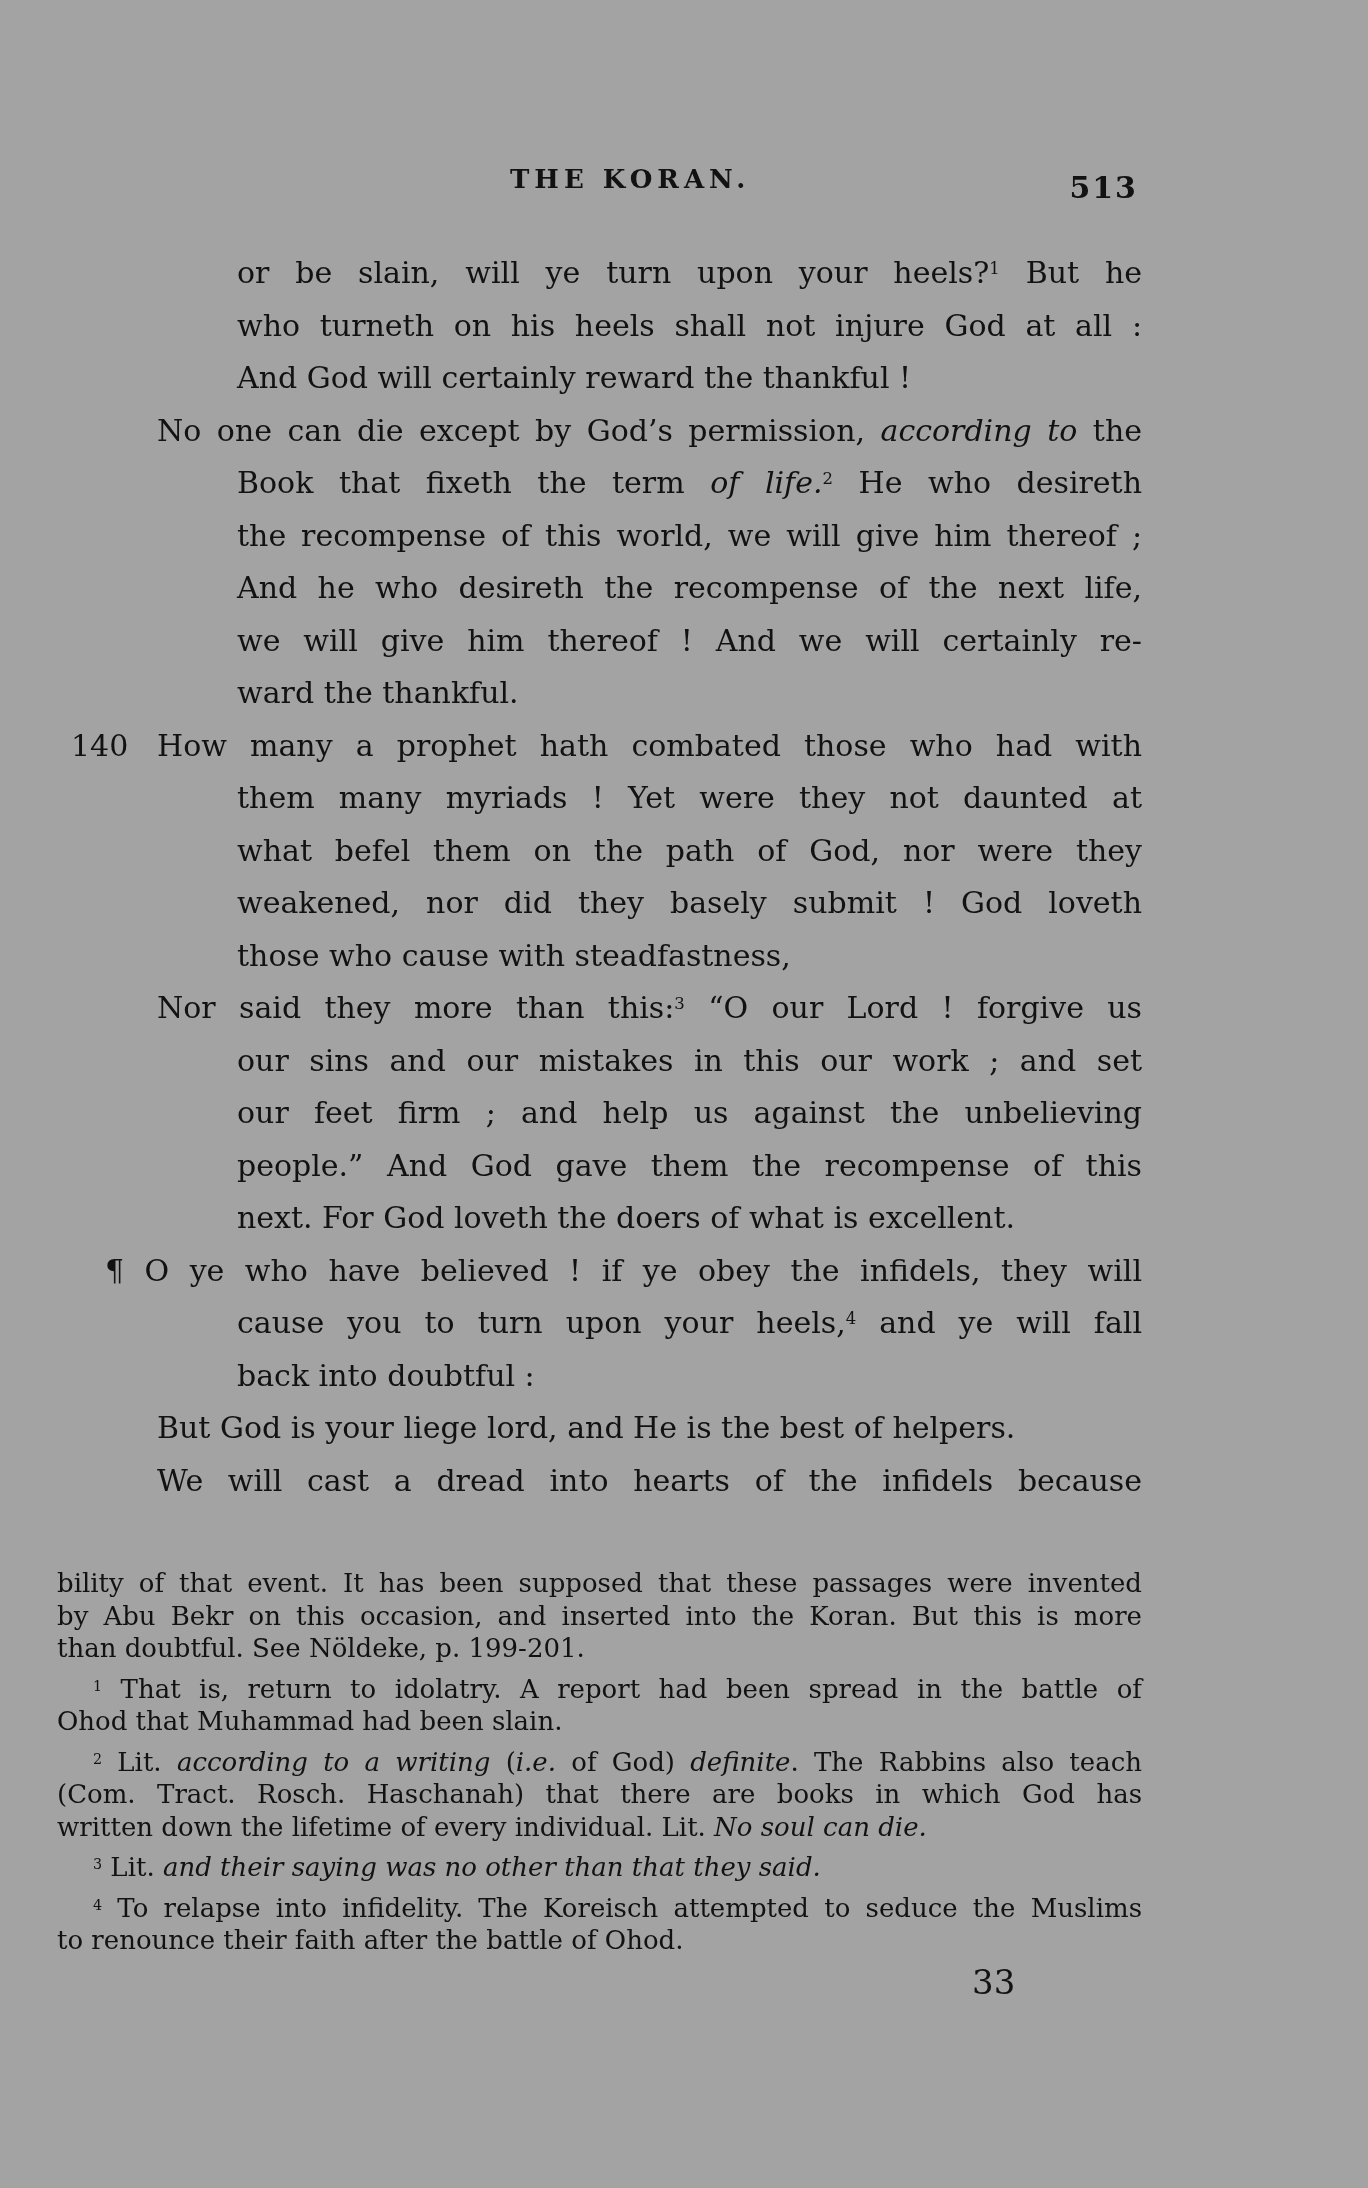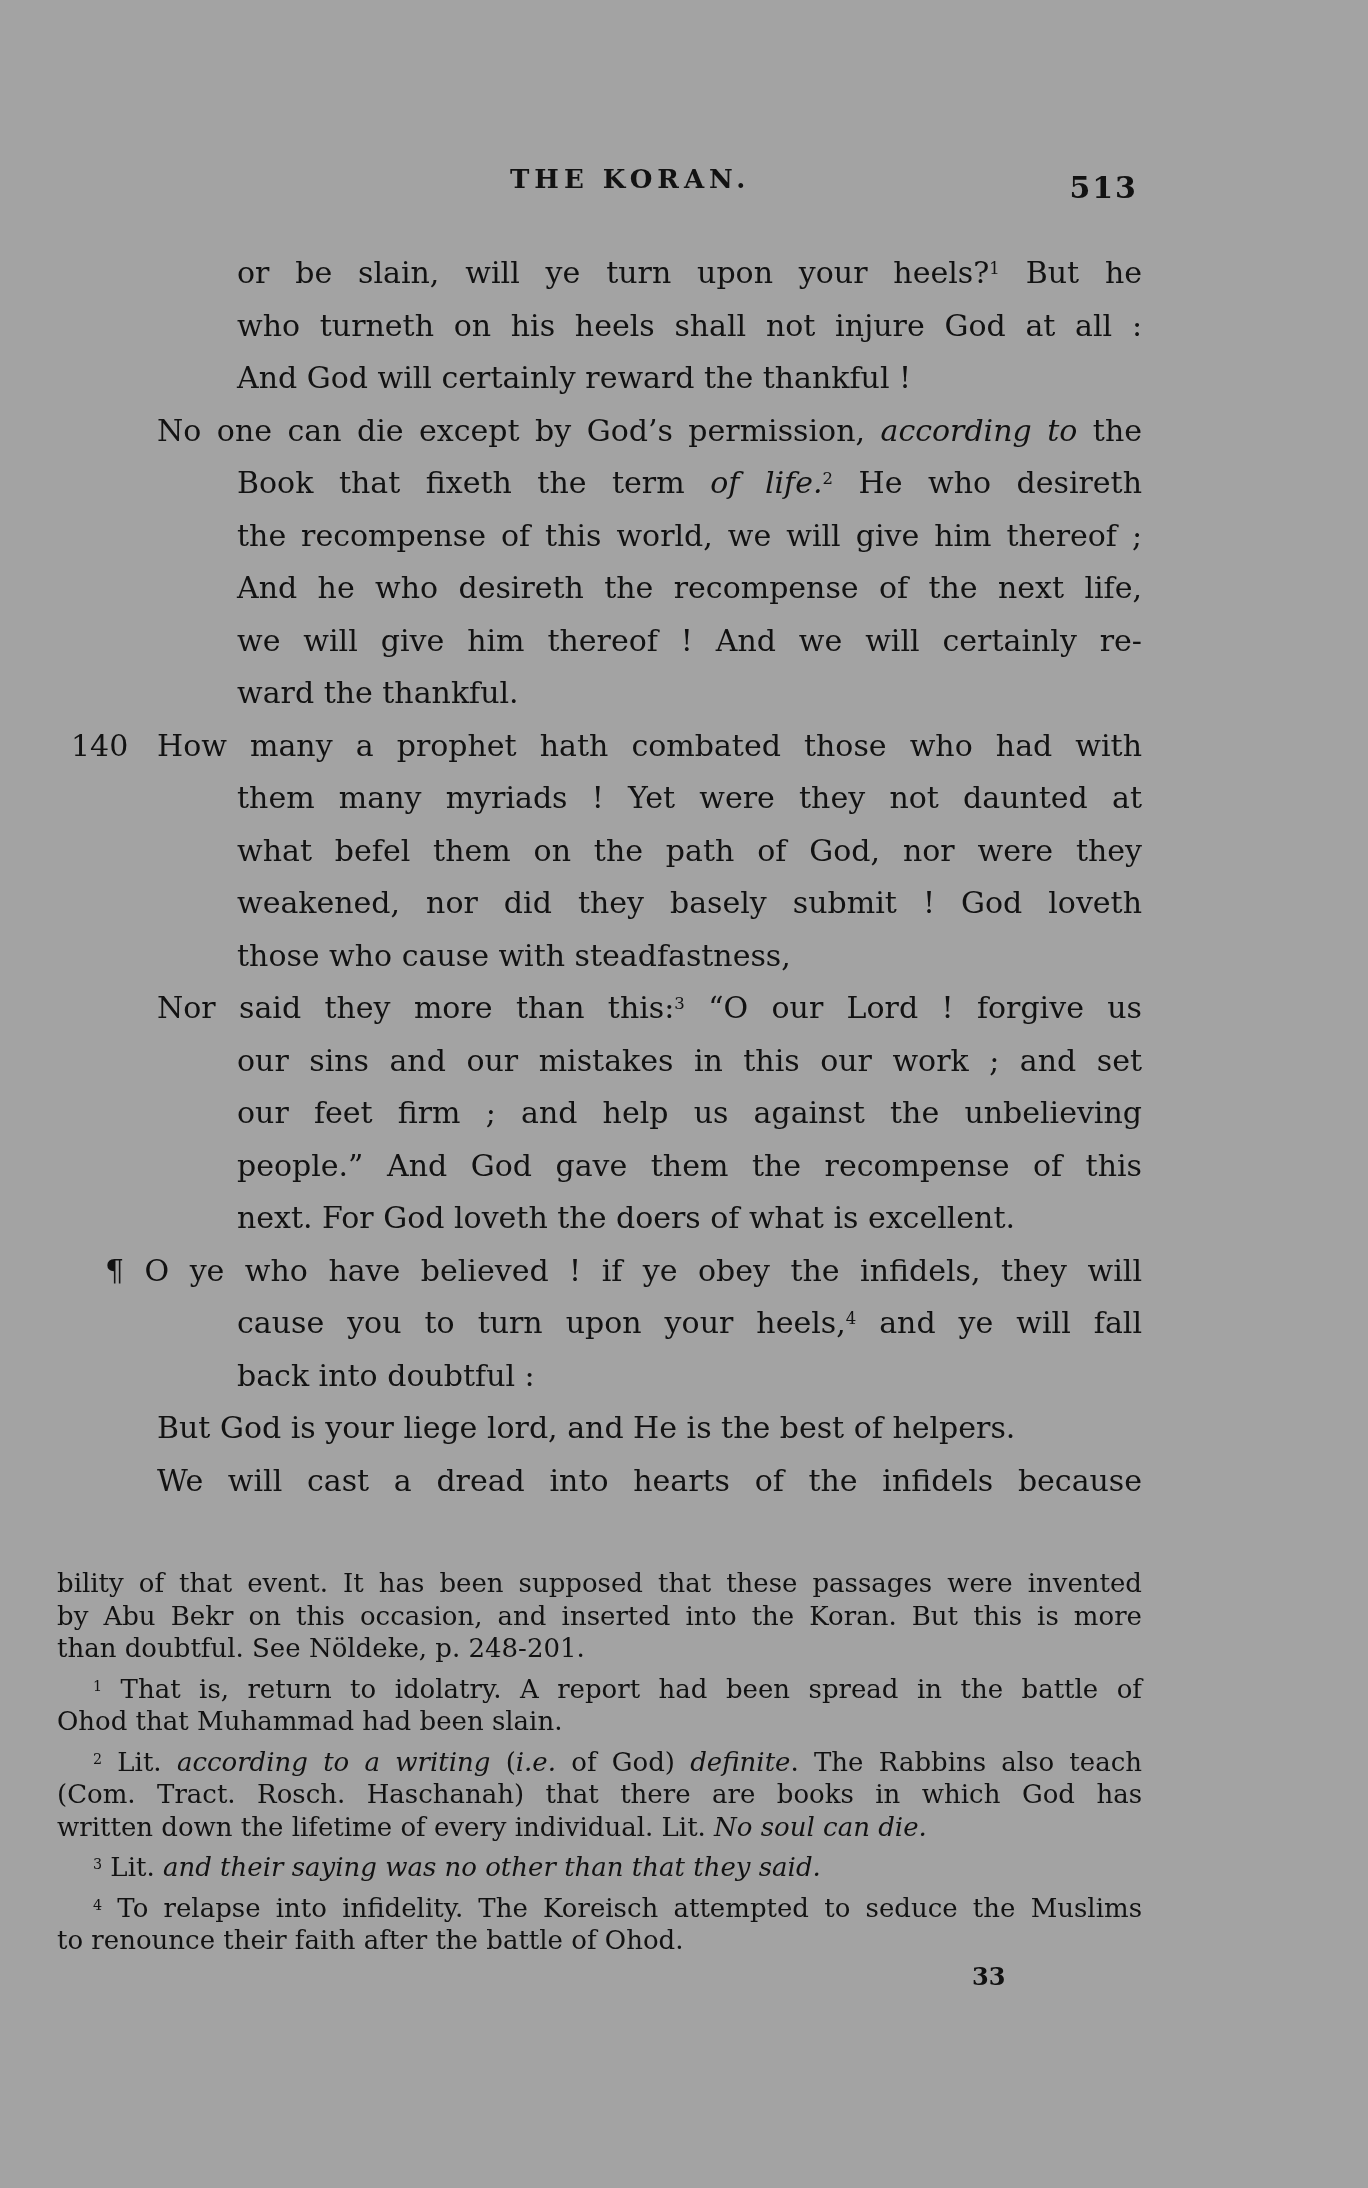--- a/index.html
+++ b/index.html
@@ -50,21 +50,21 @@
     position: absolute; top: 1567px; left: 57px; width: 1085px;
     font-size: 26px; line-height: 32.5px;
   }
   .footnotes .line.fnfirst { padding-left: 36px; }
   .footnotes .line.fnflush { padding-left: 0; }
   .footnotes .line.gap { margin-top: 8px; }
   .footnotes sup { vertical-align: 7px; }
   
   .signature {
     position: absolute; left: 972px; top: 1962px;
-    font-size: 24px; font-weight: bold;
+    font-size: 34px; font-weight: normal;
   }
 </style>
 </head>
 <body>
 
 <div class="page">
   <div class="header">
     <span class="running-title">THE KORAN.</span>
     <span class="page-number">513</span>
   </div>
@@ -92,21 +92,21 @@
       <div class="line pilcrow j"><span>¶ O ye who have believed ! if ye obey the infidels, they will</span></div>
       <div class="line cont j"><span>cause you to turn upon your heels,</span><sup>4</sup><span> and ye will fall</span></div>
       <div class="line cont"><span>back into doubtful :</span></div>
       <div class="line verse"><span>But God is your liege lord, and He is the best of helpers.</span></div>
       <div class="line verse j"><span>We will cast a dread into hearts of the infidels because</span></div>
     </div>
 
   <div class="footnotes">
       <div class="line fnflush j"><span>bility of that event. It has been supposed that these passages were invented</span></div>
       <div class="line fnflush j"><span>by Abu Bekr on this occasion, and inserted into the Koran. But this is more</span></div>
-      <div class="line fnflush"><span>than doubtful. See Nöldeke, p. 248-201.</span></div>
+      <div class="line fnflush"><span>than doubtful. See Nöldeke, p. 199-201.</span></div>
       <div class="line fnfirst j gap"><sup>1</sup><span> That is, return to idolatry. A report had been spread in the battle of</span></div>
       <div class="line fnflush"><span>Ohod that Muhammad had been slain.</span></div>
       <div class="line fnfirst j gap"><sup>2</sup><span> Lit. </span><span class="it">according to a writing</span><span> (</span><span class="it">i.e.</span><span> of God) </span><span class="it">definite</span><span>. The Rabbins also teach</span></div>
       <div class="line fnflush j"><span>(Com. Tract. Rosch. Haschanah) that there are books in which God has</span></div>
       <div class="line fnflush"><span>written down the lifetime of every individual. Lit. </span><span class="it">No soul can die.</span></div>
       <div class="line fnfirst gap"><sup>3</sup><span> Lit. </span><span class="it">and their saying was no other than that they said.</span></div>
       <div class="line fnfirst j gap"><sup>4</sup><span> To relapse into infidelity. The Koreisch attempted to seduce the Muslims</span></div>
       <div class="line fnflush"><span>to renounce their faith after the battle of Ohod.</span></div>
     </div>
 

